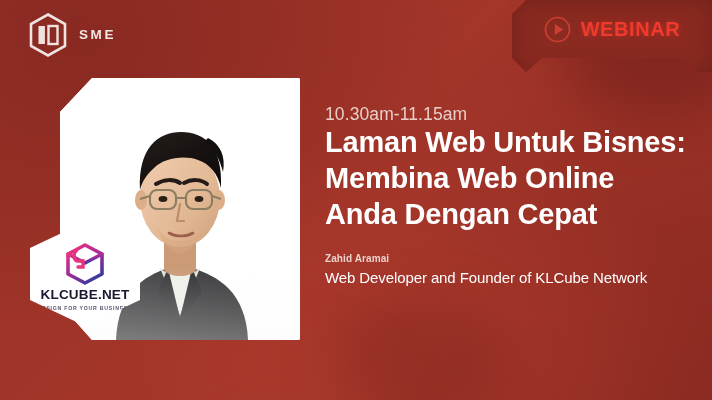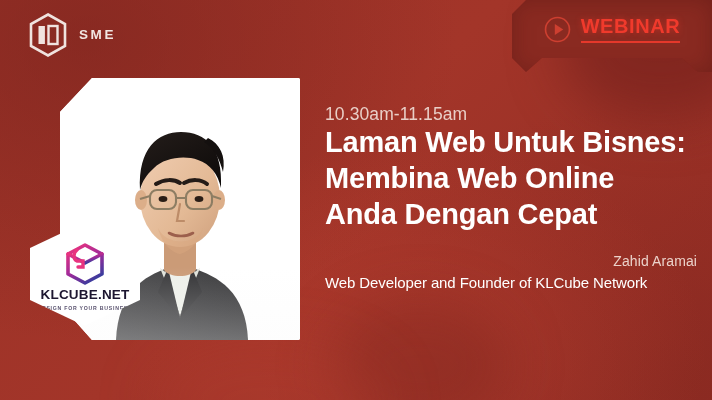--- a/index.html
+++ b/index.html
@@ -50,21 +50,21 @@
     position:absolute; left:512px; top:0; width:200px; height:72px;
     background:#8a2a21;
     clip-path:polygon(14px 0, 200px 0, 200px 72px, 186px 72px, 170px 58px, 30px 58px, 14px 72px, 0 58px, 0 14px);
     box-shadow:inset 0 0 22px rgba(70,18,14,.35);
   }
   #webinar-inner {
     position:absolute; left:512px; top:0; width:200px; height:58px;
     display:flex; align-items:center; justify-content:center; gap:10px;
   }
   .play-ring { width:27px; height:27px; flex:0 0 auto; opacity:.78; }
-  .webinar-text-wrap { display:flex; flex-direction:column; align-items:flex-start; }
+  .webinar-text-wrap { display:flex; flex-direction:row; align-items:flex-start; }
   #webinar-label {
     color:#f03a2c; font-size:20px; font-weight:700; letter-spacing:.6px;
     line-height:1; text-shadow:0 0 6px rgba(240,58,44,.45);
   }
   #webinar-rule { width:100%; height:2px; background:#f03a2c; margin-top:5px; opacity:.9; }
 
   
   #photo-frame {
     position:absolute; left:60px; top:78px; width:240px; height:262px;
     background:#ffffff;
@@ -100,22 +100,22 @@
   #content { position:absolute; left:325px; top:104px; width:372px; }
   #time {
     color:#e9cfc7; font-size:17.5px; font-weight:400; letter-spacing:.1px;
   }
   #title {
     color:#ffffff; font-size:29px; font-weight:700; line-height:1.24;
     letter-spacing:-.2px;
   }
   #title .tline { display:block; }
   #speaker-name {
-    color:#ebd2ca; font-size:14px; font-weight:400;
-    margin-top:20px; letter-spacing:.1px;text-align:right;
+    color:#ebd2ca; font-size:10px; font-weight:700;
+    margin-top:20px; letter-spacing:.1px;
   }
   #speaker-role {
     color:#ffffff; font-size:15px; font-weight:400;
     margin-top:5px; letter-spacing:-.1px; white-space:nowrap;
   }
 </style>
 </head>
 <body>
 
 <div id="stage">

